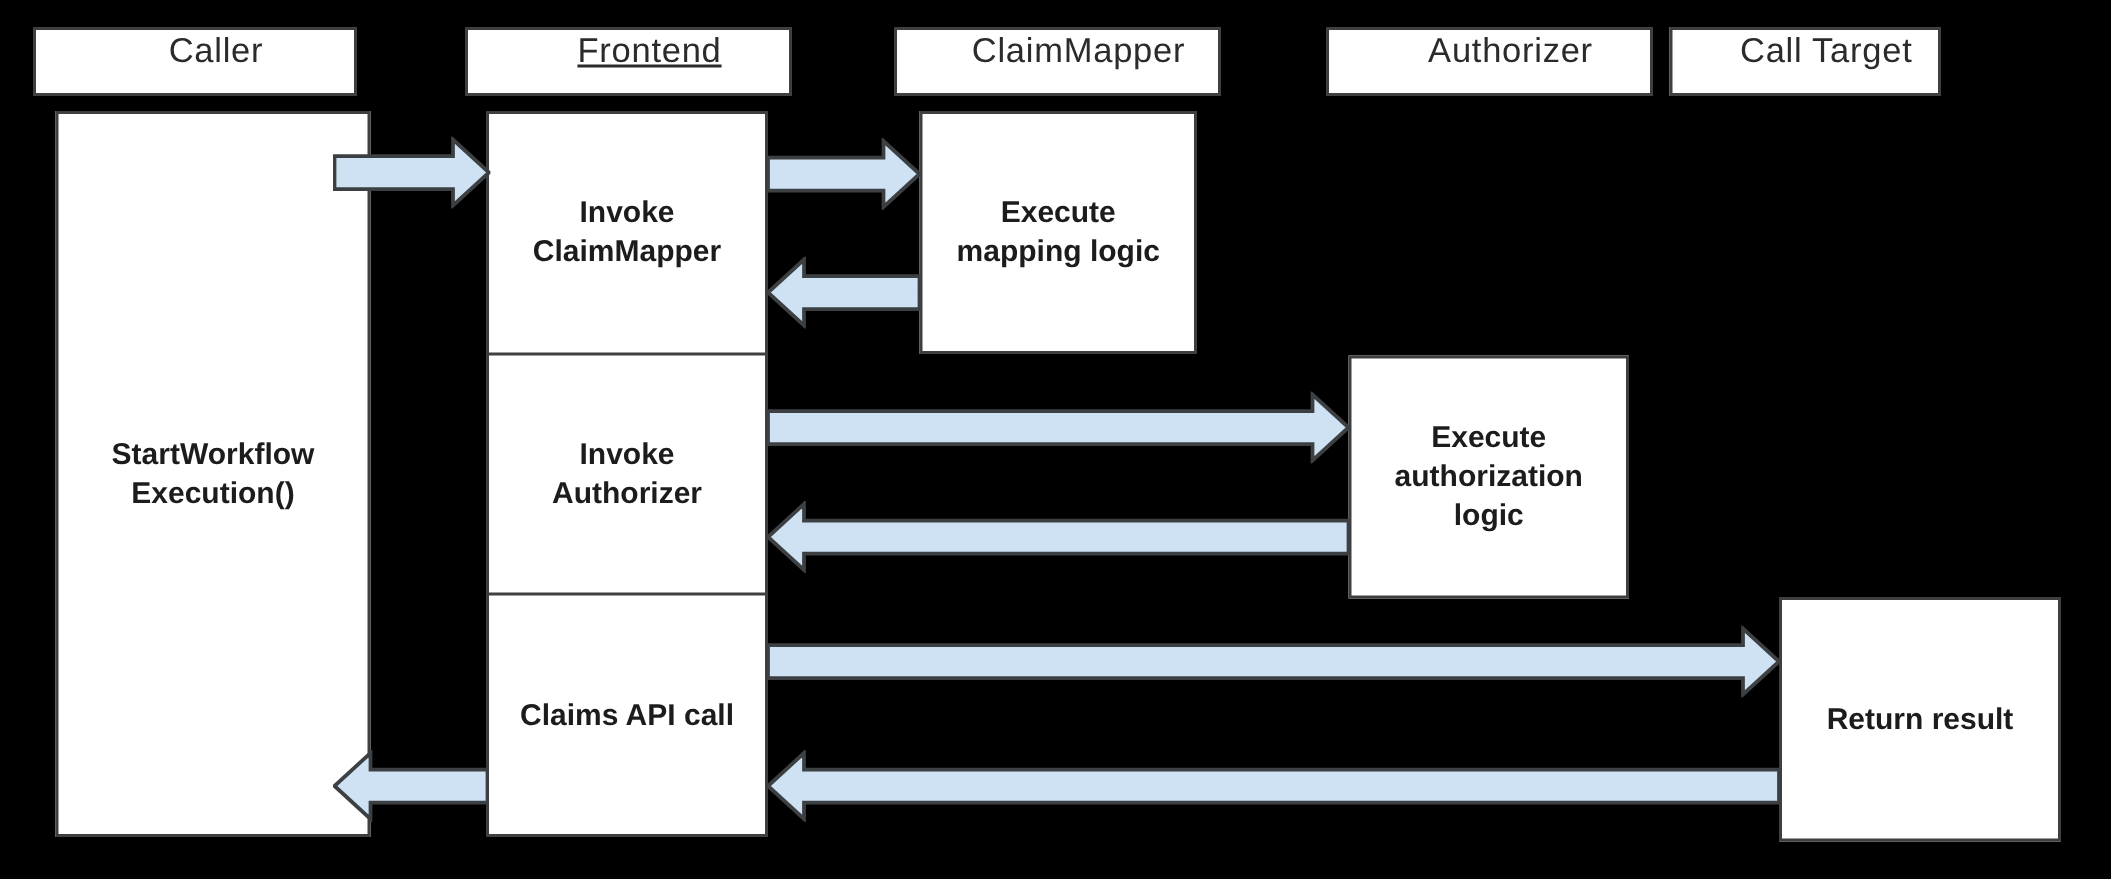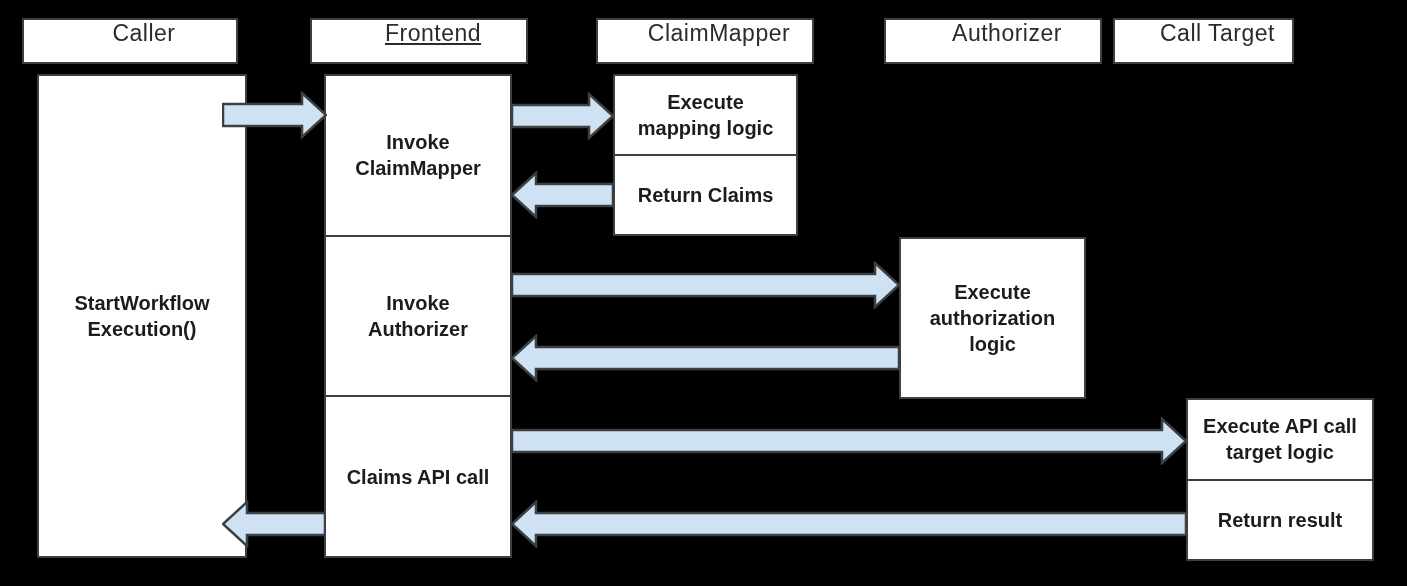--- a/index.html
+++ b/index.html
@@ -84,32 +84,29 @@
     <div class="cell">Invoke
 ClaimMapper</div>
     <div class="cell">Invoke
 Authorizer</div>
     <div class="cell">Claims API call</div>
   </div>
 
   <div class="box" style="left:613px;top:74px;width:185px;height:162px;">
     <div class="cell">Execute
 mapping logic</div>
-    <div class="cell">Return Claims</div>
   </div>
 
   <div class="box" style="left:899px;top:237px;width:187px;height:162px;">
     <div class="cell">Execute
 authorization
 logic</div>
   </div>
 
   <div class="box" style="left:1186px;top:398px;width:188px;height:163px;">
-    <div class="cell">Execute API call
-target logic</div>
     <div class="cell">Return result</div>
   </div>
 
   <svg class="arrow" style="left:222px;top:91px;" width="105" height="48" viewBox="0 0 105 48">
     <polygon points="1,13 80,13 80,2 104,24 80,46 80,35 1,35"></polygon>
   </svg>
 
   <svg class="arrow" style="left:511px;top:92px;" width="103" height="48" viewBox="0 0 103 48">
     <polygon points="1,13 78,13 78,2 102,24 78,46 78,35 1,35"></polygon>
   </svg>

